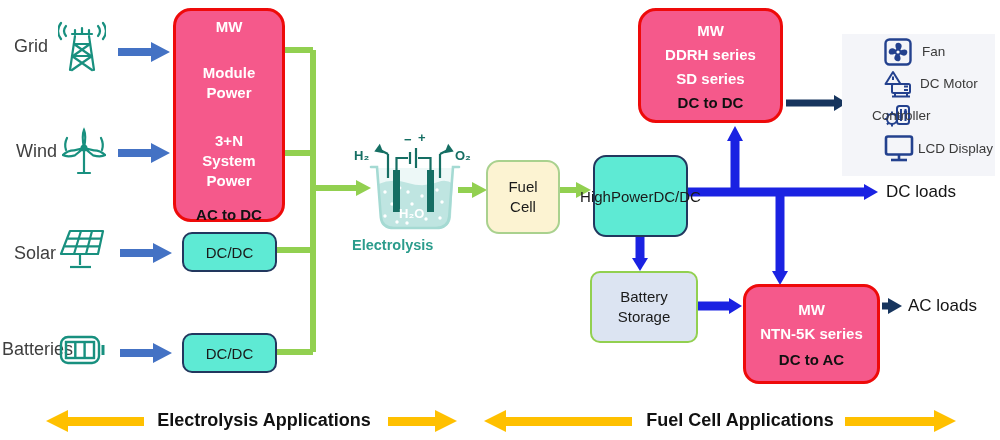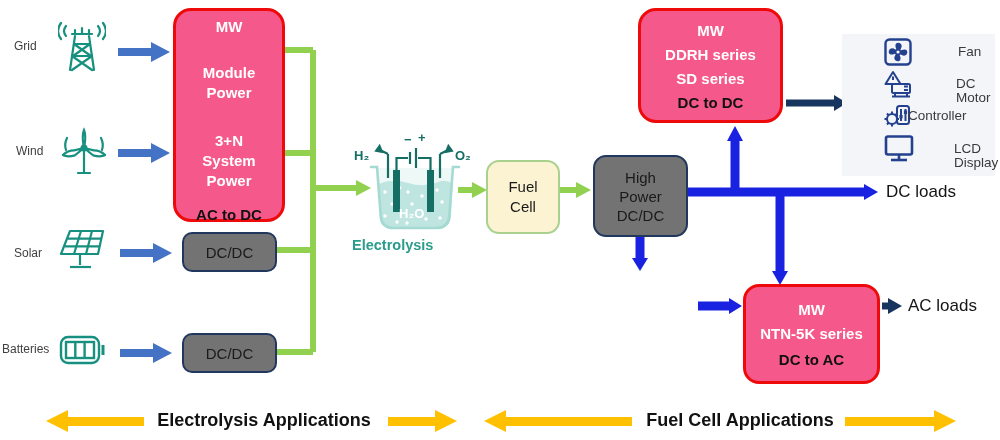--- a/index.html
+++ b/index.html
@@ -1,35 +1,35 @@
 <!DOCTYPE html>
 <html><head>
 <meta charset="utf-8">
 <style>
   html,body{margin:0;padding:0;background:#fff;}
   .stage{position:relative;width:1000px;height:440px;background:#ffffff;
          font-family:"Liberation Sans", sans-serif;overflow:hidden;}
   .abs{position:absolute;}
   svg{display:block;}
-  .src-label{position:absolute;color:#3f3f3f;font-size:12px;line-height:16px;}
+  .src-label{position:absolute;color:#3f3f3f;font-size:18px;line-height:16px;}
   .pink-box{position:absolute;background:#F5598B;border:3px solid #EE0A0A;border-radius:18px;
             color:#fff;font-weight:bold;text-align:center;box-sizing:border-box;
             display:flex;flex-direction:column;align-items:center;font-size:15px;line-height:20px;}
   .pink-box .dark{color:#111;}
-  .plain-box{position:absolute;background:#737373;border:2px solid #22375E;border-radius:10px;
-             box-sizing:border-box;display:flex;flex-direction:column;align-items:center;
+  .plain-box{position:absolute;background:#5eead4;border:2px solid #22375E;border-radius:10px;
+             box-sizing:border-box;display:flex;flex-direction:row;align-items:center;
              justify-content:center;color:#1a1a1a;font-size:15px;line-height:19px;text-align:right;}
   .fuel-box{position:absolute;background:#FCF3D2;border:2px solid #A9D18E;border-radius:13px;
             box-sizing:border-box;display:flex;flex-direction:column;align-items:center;
             justify-content:center;color:#1a1a1a;font-size:15px;line-height:20px;}
   .batt-box{position:absolute;background:#DCE4F2;border:2px solid #92D050;border-radius:10px;
             box-sizing:border-box;display:flex;flex-direction:column;align-items:center;
             justify-content:center;color:#1a1a1a;font-size:15px;line-height:20px;}
   .loads-panel{position:absolute;left:842px;top:34px;width:153px;height:142px;background:#F4F5F9;}
-  .load-label{position:absolute;color:#3a3a3a;font-size:13.5px;line-height:14px;margin-left:36px;}
+  .load-label{position:absolute;color:#3a3a3a;font-size:13.5px;line-height:14px;}
   .loads-text{position:absolute;color:#141414;font-size:17px;line-height:18px;}
   .caption{position:absolute;color:#2B9C8C;font-weight:bold;font-size:14.5px;text-align:left;}
   .footer-label{position:absolute;color:#111;font-weight:bold;font-size:18px;text-align:center;}
 </style>
 </head>
 <body>
 
 <div class="stage">
 
   <svg class="abs" width="1000" height="440" style="left:0;top:0;">
@@ -225,20 +225,24 @@
     <div>Fuel</div>
     <div>Cell</div>
   </div>
 
   <div class="plain-box" style="left:593px;top:155px;width:95px;height:82px;border-radius:13px;">
     <div>High</div>
     <div>Power</div>
     <div>DC/DC</div>
   </div>
 
+  <div class="batt-box" style="left:590px;top:271px;width:108px;height:72px;">
+    <div>Battery</div>
+    <div>Storage</div>
+  </div>
 
   <div class="pink-box" style="left:638px;top:8px;width:145px;height:115px;line-height:24px;">
     <div style="margin-top:8px;">MW</div>
     <div>DDRH series</div>
     <div>SD series</div>
     <div class="dark">DC to DC</div>
   </div>
 
   <div class="pink-box" style="left:743px;top:284px;width:137px;height:100px;line-height:24px;border-radius:16px;">
     <div style="margin-top:11px;">MW</div>

